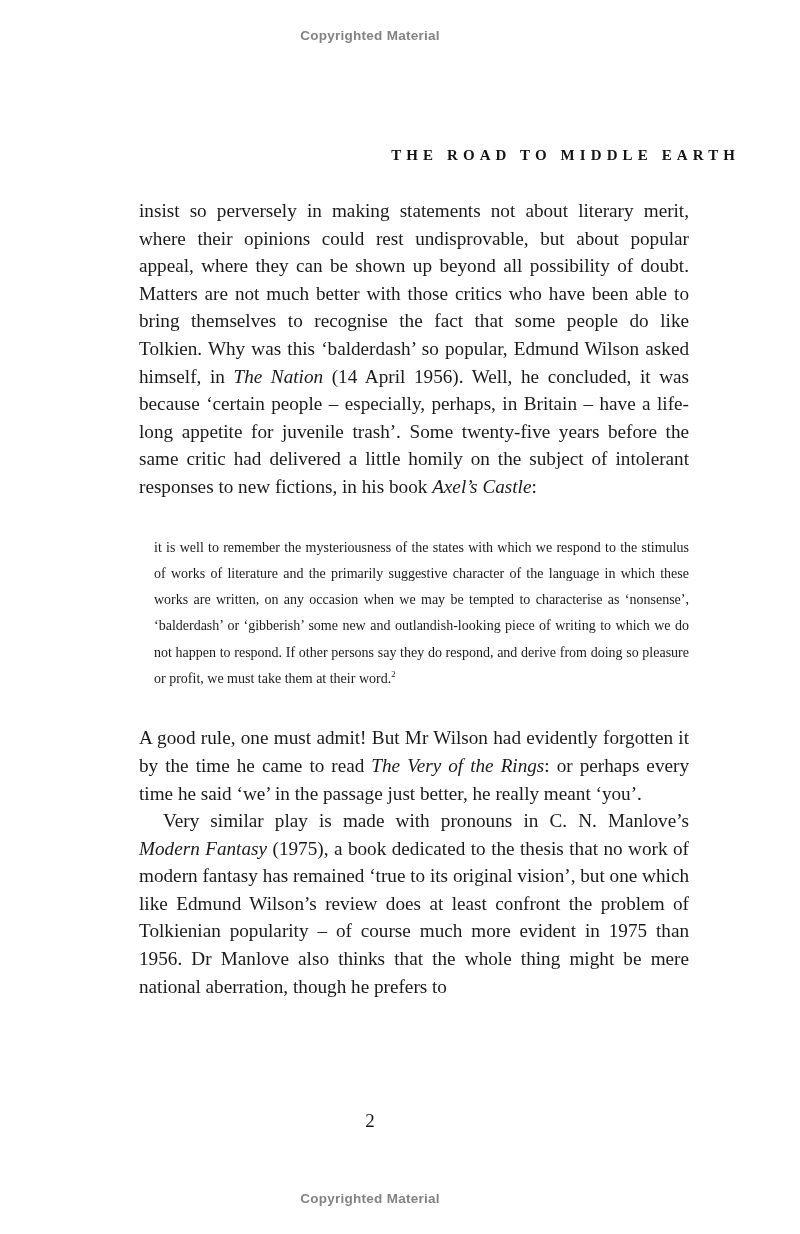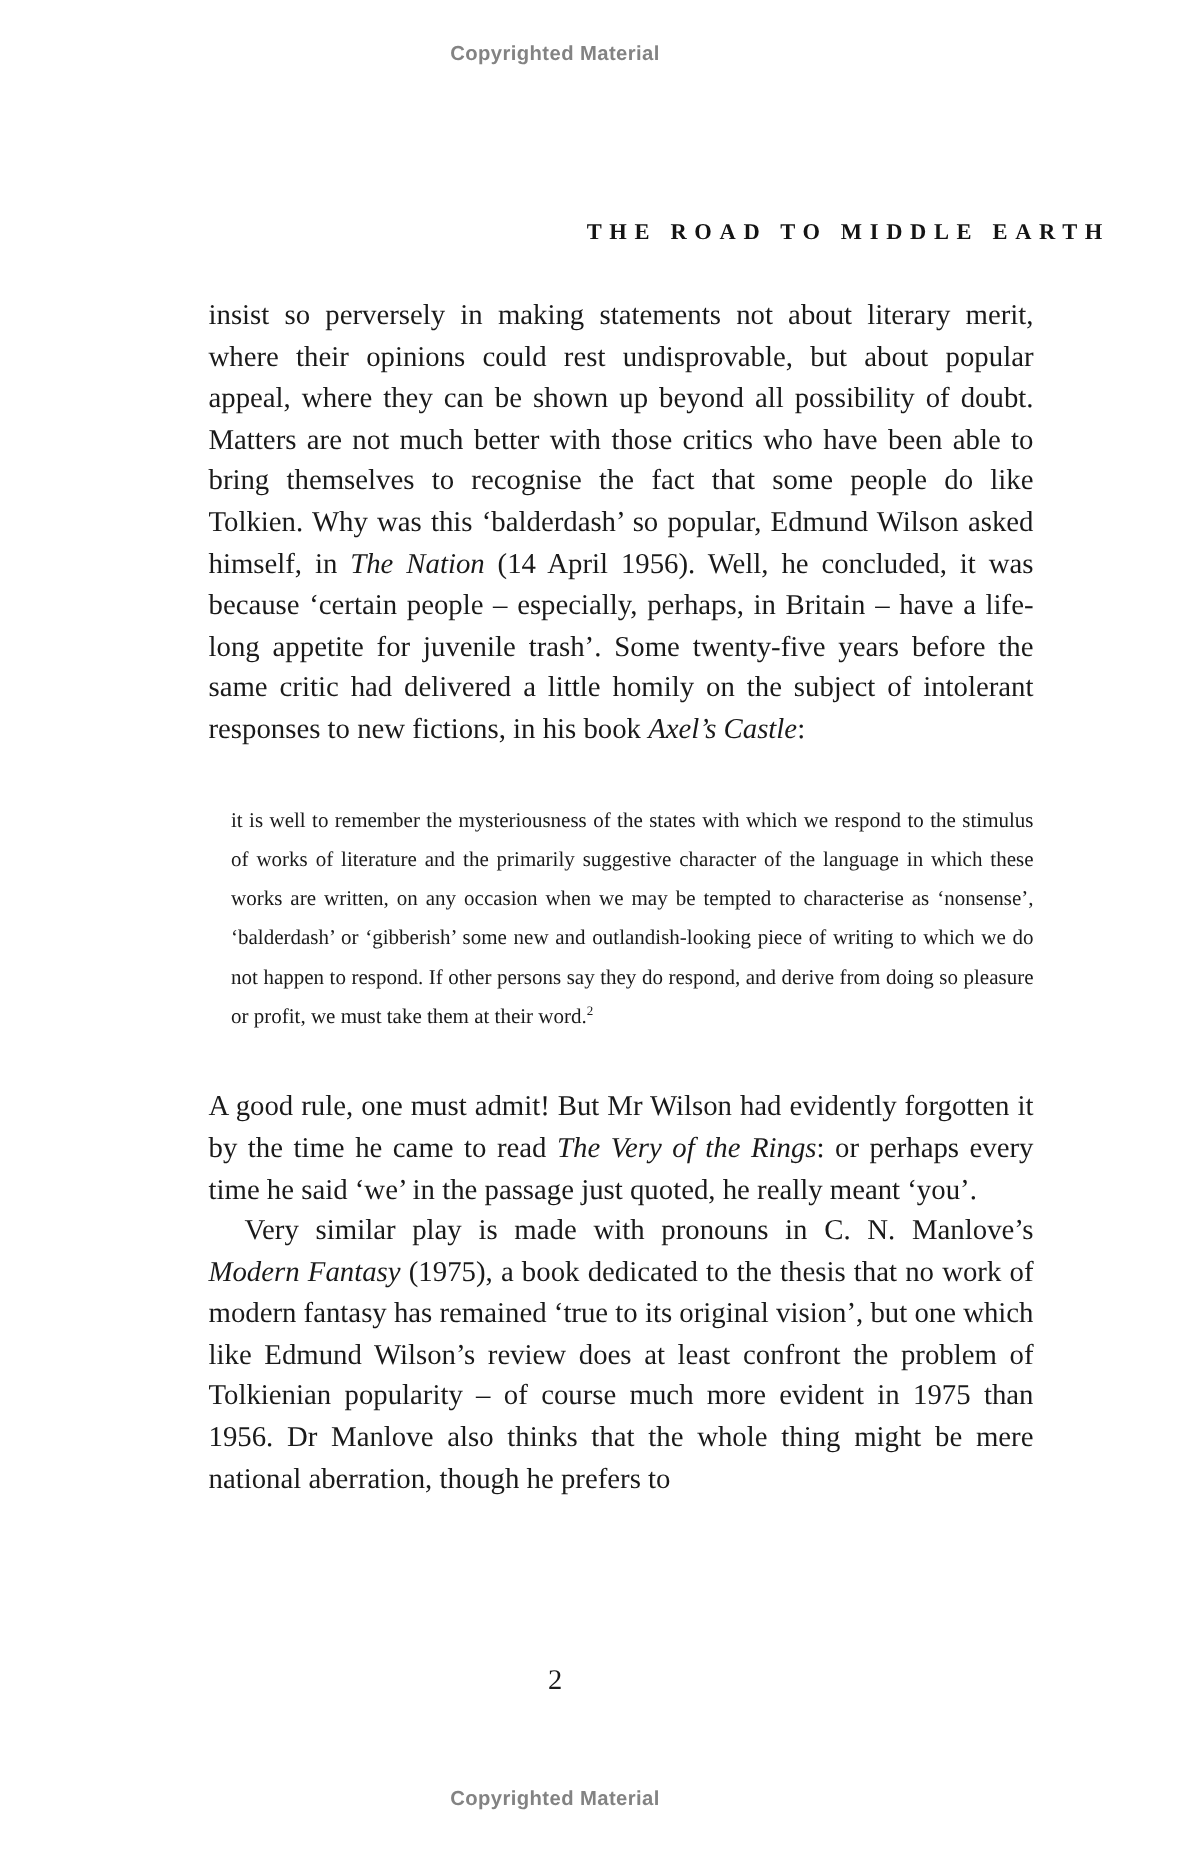--- a/index.html
+++ b/index.html
@@ -76,20 +76,20 @@
 <body>
 
 <div class="page">
   <div class="watermark top">Copyrighted Material</div>
 
   <div class="running-header">THE ROAD TO MIDDLE EARTH</div>
 
   <main class="body-text">
       <p><span>insist so perversely in making statements not about literary merit, where their opinions could rest undisprovable, but about popular appeal, where they can be shown up beyond all possibility of doubt. Matters are not much better with those critics who have been able to bring themselves to recognise the fact that some people do like Tolkien. Why was this ‘balderdash’ so popular, Edmund Wilson asked himself, in </span><span class="italic">The Nation</span><span> (14 April 1956). Well, he concluded, it was because ‘certain people – especially, perhaps, in Britain – have a life-long appetite for juvenile trash’. Some twenty-five years before the same critic had delivered a little homily on the subject of intolerant responses to new fictions, in his book </span><span class="italic">Axel’s Castle</span><span>:</span></p>
       <blockquote><span>it is well to remember the mysteriousness of the states with which we respond to the stimulus of works of literature and the primarily suggestive character of the language in which these works are written, on any occasion when we may be tempted to characterise as ‘nonsense’, ‘balderdash’ or ‘gibberish’ some new and outlandish-looking piece of writing to which we do not happen to respond. If other persons say they do respond, and derive from doing so pleasure or profit, we must take them at their word.</span><sup>2</sup></blockquote>
-      <p><span>A good rule, one must admit! But Mr Wilson had evidently forgotten it by the time he came to read </span><span class="italic">The Very of the Rings</span><span>: or perhaps every time he said ‘we’ in the passage just quoted, he really meant ‘you’.</span></p>
+      <p><span>A good rule, one must admit! But Mr Wilson had evidently forgotten it by the time he came to read </span><span class="italic">The Very of the Rings</span><span>: or perhaps every time he said ‘we’ in the passage just better, he really meant ‘you’.</span></p>
       <p class="indent"><span>Very similar play is made with pronouns in C. N. Manlove’s </span><span class="italic">Modern Fantasy</span><span> (1975), a book dedicated to the thesis that no work of modern fantasy has remained ‘true to its original vision’, but one which like Edmund Wilson’s review does at least confront the problem of Tolkienian popularity – of course much more evident in 1975 than 1956. Dr Manlove also thinks that the whole thing might be mere national aberration, though he prefers to</span></p>
     </main>
 
   <div class="page-number">2</div>
 
   <div class="watermark bottom">Copyrighted Material</div>
 </div>
 
 </body></html>

